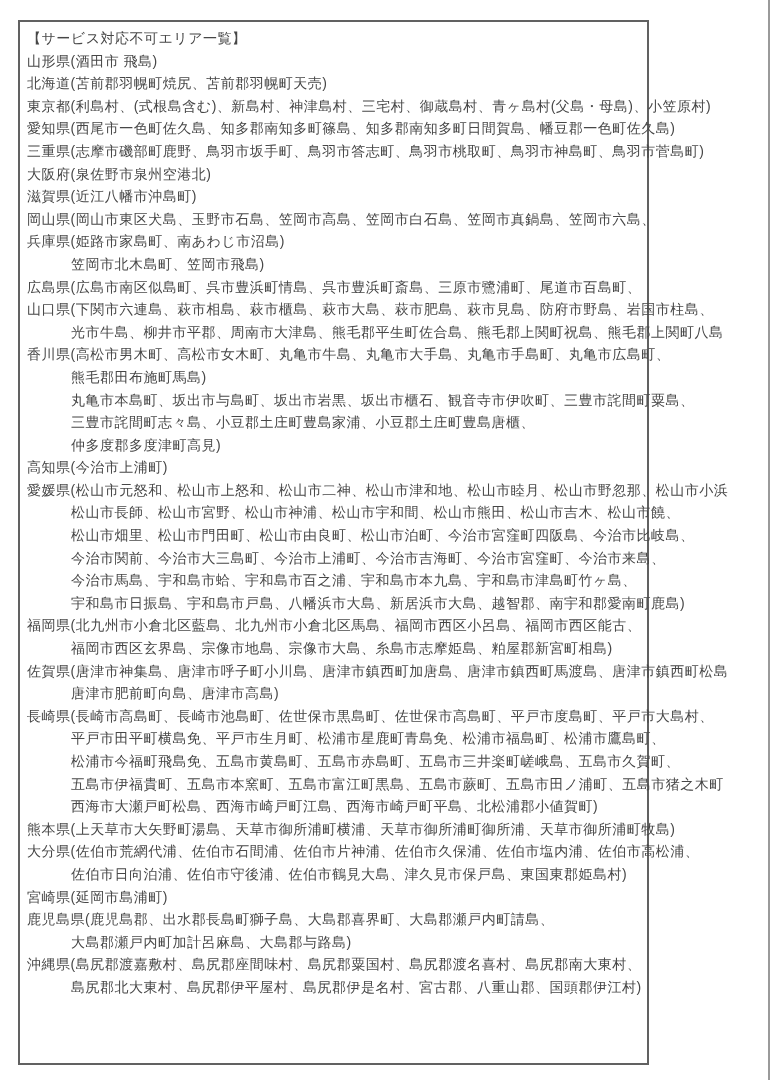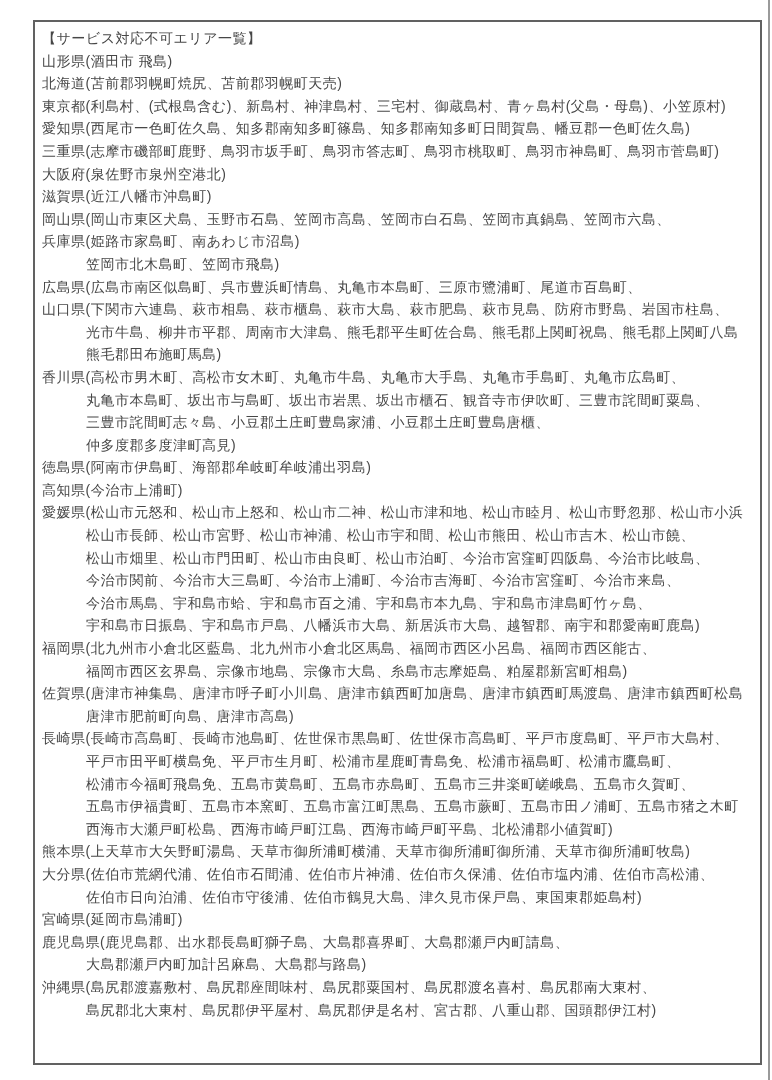--- a/index.html
+++ b/index.html
@@ -9,23 +9,23 @@
   }
   body {
     position: relative;
     width: 772px;
     height: 1080px;
     overflow: hidden;
     font-family: "Liberation Sans", "DejaVu Sans", sans-serif;
   }
   .list-box {
     position: absolute;
-    left: 33px;
+    left: 18px;
     top: 20px;
-    width: 729px;
+    width: 631px;
     height: 1045px;
     box-sizing: border-box;
     border: 2px solid #616161;
     background: #ffffff;
     padding: 5px 6px 0 7px;
     color: #474747;
     font-size: 14px;
     line-height: 22.6px;
     letter-spacing: 0.5px;
     white-space: nowrap;
@@ -58,29 +58,28 @@
         <div class="line">山形県(酒田市 飛島)</div>
         <div class="line">北海道(苫前郡羽幌町焼尻、苫前郡羽幌町天売)</div>
         <div class="line">東京都(利島村、(式根島含む)、新島村、神津島村、三宅村、御蔵島村、青ヶ島村(父島・母島)、小笠原村)</div>
         <div class="line">愛知県(西尾市一色町佐久島、知多郡南知多町篠島、知多郡南知多町日間賀島、幡豆郡一色町佐久島)</div>
         <div class="line">三重県(志摩市磯部町鹿野、鳥羽市坂手町、鳥羽市答志町、鳥羽市桃取町、鳥羽市神島町、鳥羽市菅島町)</div>
         <div class="line">大阪府(泉佐野市泉州空港北)</div>
         <div class="line">滋賀県(近江八幡市沖島町)</div>
         <div class="line">岡山県(岡山市東区犬島、玉野市石島、笠岡市高島、笠岡市白石島、笠岡市真鍋島、笠岡市六島、</div>
         <div class="line">兵庫県(姫路市家島町、南あわじ市沼島)</div>
         <div class="line cont">笠岡市北木島町、笠岡市飛島)</div>
-        <div class="line">広島県(広島市南区似島町、呉市豊浜町情島、丸亀市本島町、三原市鷺浦町、尾道市百島町、</div>
+        <div class="line">広島県(広島市南区似島町、呉市豊浜町情島、呉市豊浜町斎島、三原市鷺浦町、尾道市百島町、</div>
         <div class="line">山口県(下関市六連島、萩市相島、萩市櫃島、萩市大島、萩市肥島、萩市見島、防府市野島、岩国市柱島、</div>
         <div class="line cont">光市牛島、柳井市平郡、周南市大津島、熊毛郡平生町佐合島、熊毛郡上関町祝島、熊毛郡上関町八島</div>
+        <div class="line">香川県(高松市男木町、高松市女木町、丸亀市牛島、丸亀市大手島、丸亀市手島町、丸亀市広島町、</div>
         <div class="line cont">熊毛郡田布施町馬島)</div>
-        <div class="line">香川県(高松市男木町、高松市女木町、丸亀市牛島、丸亀市大手島、丸亀市手島町、丸亀市広島町、</div>
         <div class="line cont">丸亀市本島町、坂出市与島町、坂出市岩黒、坂出市櫃石、観音寺市伊吹町、三豊市詫間町粟島、</div>
         <div class="line cont">三豊市詫間町志々島、小豆郡土庄町豊島家浦、小豆郡土庄町豊島唐櫃、</div>
         <div class="line cont">仲多度郡多度津町高見)</div>
-        <div class="line">徳島県(阿南市伊島町、海部郡牟岐町牟岐浦出羽島)</div>
         <div class="line">高知県(今治市上浦町)</div>
         <div class="line">愛媛県(松山市元怒和、松山市上怒和、松山市二神、松山市津和地、松山市睦月、松山市野忽那、松山市小浜</div>
         <div class="line cont">松山市長師、松山市宮野、松山市神浦、松山市宇和間、松山市熊田、松山市吉木、松山市饒、</div>
         <div class="line cont">松山市畑里、松山市門田町、松山市由良町、松山市泊町、今治市宮窪町四阪島、今治市比岐島、</div>
         <div class="line cont">今治市関前、今治市大三島町、今治市上浦町、今治市吉海町、今治市宮窪町、今治市来島、</div>
         <div class="line cont">今治市馬島、宇和島市蛤、宇和島市百之浦、宇和島市本九島、宇和島市津島町竹ヶ島、</div>
         <div class="line cont">宇和島市日振島、宇和島市戸島、八幡浜市大島、新居浜市大島、越智郡、南宇和郡愛南町鹿島)</div>
         <div class="line">福岡県(北九州市小倉北区藍島、北九州市小倉北区馬島、福岡市西区小呂島、福岡市西区能古、</div>
         <div class="line cont">福岡市西区玄界島、宗像市地島、宗像市大島、糸島市志摩姫島、粕屋郡新宮町相島)</div>
         <div class="line">佐賀県(唐津市神集島、唐津市呼子町小川島、唐津市鎮西町加唐島、唐津市鎮西町馬渡島、唐津市鎮西町松島</div>

